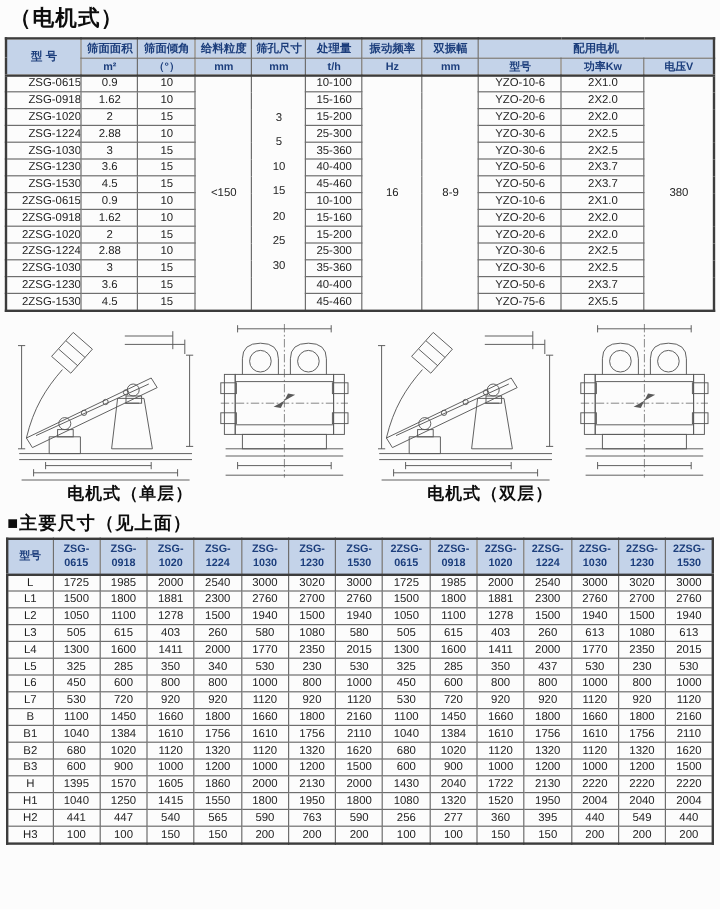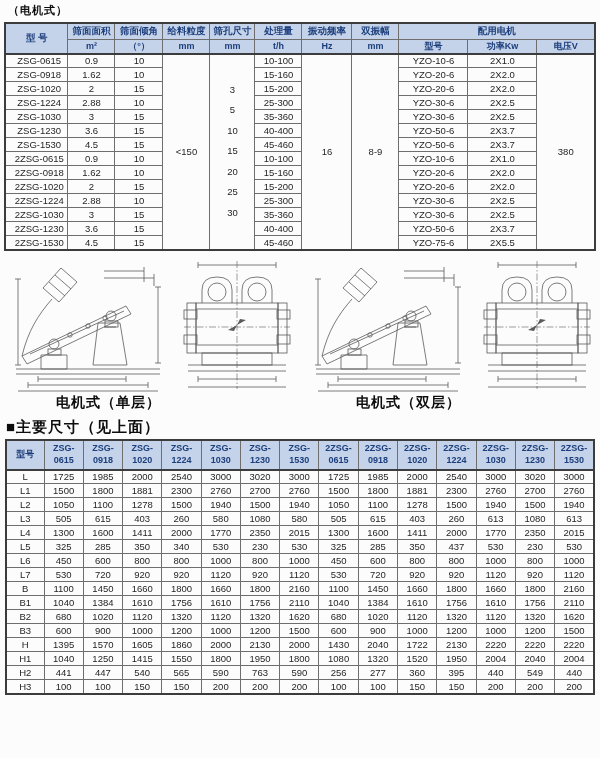--- a/index.html
+++ b/index.html
@@ -7,31 +7,31 @@
   .page {
     width: 600px; height: 758px; overflow: hidden; position: relative;
     background: #fcfcfc; color: #222;
     font-family: "Liberation Sans", "DejaVu Sans", sans-serif;
   }
   .sec-title {
     font-size: 15px; font-weight: bold; color: #0d0d0d;
     padding: 6px 0 0 6px; letter-spacing: 1px;
   }
   .sub-title {
-    font-size: 11px; font-weight: bold; color: #0d0d0d;
+    font-size: 18px; font-weight: bold; color: #0d0d0d;
     padding: 3px 4px 4px 8px; letter-spacing: 1px;
   }
   table { border-collapse: collapse; table-layout: fixed; width: 590px; margin: 0 auto; }
   th, td { border: 1px solid #6e6e6e; text-align: center; padding: 0; overflow: hidden; }
   .tech, .dims { border: 2px solid #3c3c3c; }
   .tech thead, .dims thead { border-bottom: 2px solid #3c3c3c; }
   .tech th { background: #c4d3e9; color: #1c3e7c; font-weight: bold; font-size: 9.5px; height: 16px; }
   .tech tr.units th { font-size: 9px; height: 13px; }
   .tech td { font-size: 9.5px; height: 14px; color: #1f1f1f; white-space: nowrap; }
-  .tech td.model { text-align: center; padding-left: 5px; }
+  .tech td.model { text-align: right; padding-left: 5px; }
   .tech td.mesh { white-space: pre-line; line-height: 2.15; }
   .dims { margin-top: 2px; }
   .dims th { background: #c4d3e9; color: #1c3e7c; font-weight: bold; font-size: 9px; height: 30px; line-height: 1.25; }
   .dims td { font-size: 9.5px; height: 14px; color: #1f1f1f; white-space: nowrap; }
   .drawings { display: flex; width: 600px; margin-top: 6px; }
   .draw-group { width: 300px; display: flex; flex-direction: column; }
   .draw-row { display: flex; justify-content: center; align-items: flex-start; gap: 14px; height: 136px; }
   svg.tech-draw { display: block; }
   .caption {
     text-align: left; font-size: 14px; font-weight: bold; color: #0d0d0d;

